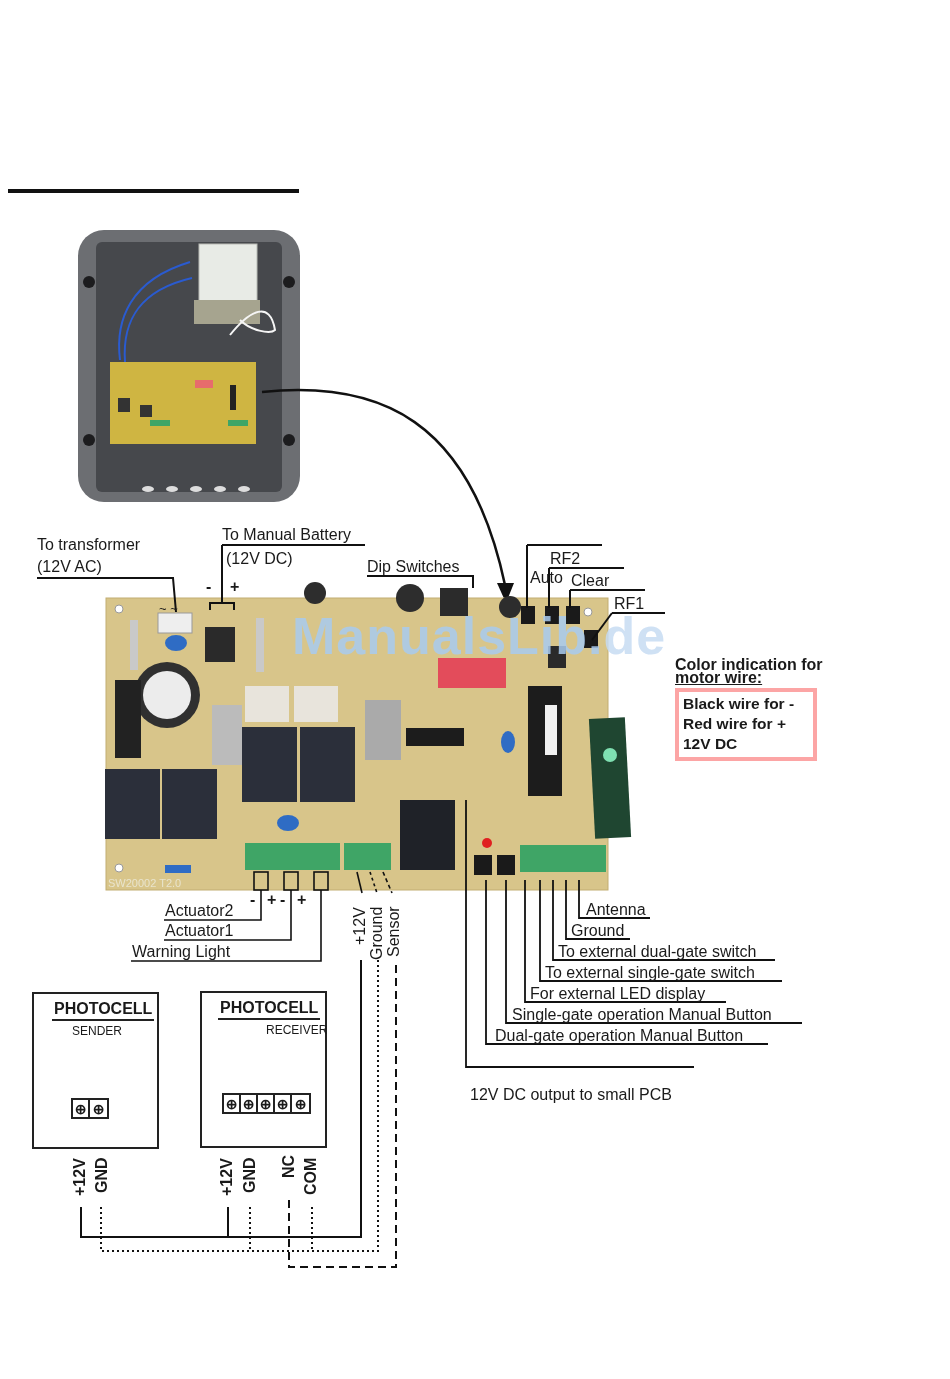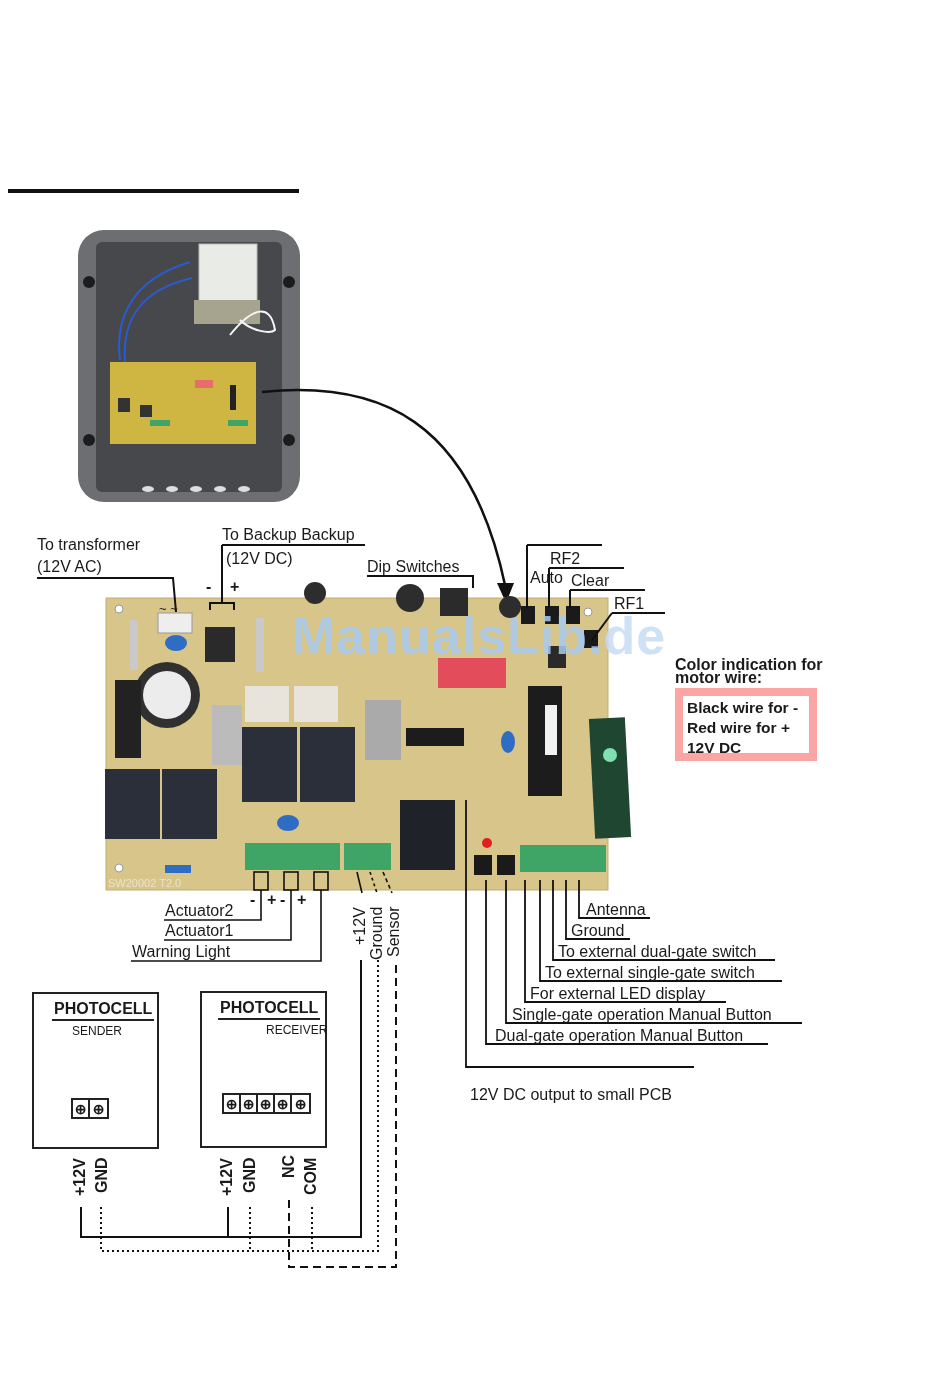--- a/index.html
+++ b/index.html
@@ -4,21 +4,21 @@
 <style>
   html, body { margin:0; padding:0; background:#ffffff; }
   body { width:950px; height:1379px; position:relative; overflow:hidden; font-family:"Liberation Sans", sans-serif; color:#1a1a1a; }
   .abs { position:absolute; }
   .lbl { position:absolute; font-size:16px; line-height:18px; white-space:nowrap; color:#1a1a1a; }
   .vlbl { position:absolute; font-size:16px; line-height:16px; white-space:nowrap; transform:rotate(-90deg); transform-origin:left top; color:#1a1a1a; }
   .bold { font-weight:bold; }
   svg { position:absolute; left:0; top:0; }
   .watermark { position:absolute; left:292px; top:606px; font-size:52px; font-weight:bold; color:#a9cbef; opacity:0.85; letter-spacing:1px; white-space:nowrap; }
   .watermark .de { color:#c7dcf3; }
-  .boxnote { position:absolute; left:675px; top:688px; width:136px; height:68px; border:8px solid #fca5a5; padding:2px 0 0 4px; font-weight:bold; font-size:15.5px; line-height:20px; box-sizing:border-box; width:142px; height:73px; }
+  .boxnote { position:absolute; left:675px; top:688px; width:136px; height:68px; border:4px solid #fca5a5; padding:2px 0 0 4px; font-weight:bold; font-size:15.5px; line-height:20px; box-sizing:border-box; width:142px; height:73px; }
   .pc-box { position:absolute; border:2px solid #222; background:#fff; box-sizing:border-box;padding-left:12px; }
   .pc-title { position:absolute; font-weight:bold; font-size:16px; border-bottom:2px solid #222; line-height:18px; padding:0 2px 1px 2px; }
   .pc-sub { position:absolute; font-size:12px; }
   .term { position:absolute; display:flex; border:2px solid #222; }
   .term span { width:17px; height:17px; border-right:2px solid #222; box-sizing:border-box; display:flex; align-items:center; justify-content:center; font-size:14px; font-weight:bold; line-height:1; }
   .term span:last-child { border-right:none; }
 </style>
 </head>
 <body>
 
@@ -172,32 +172,32 @@
     <line x1="312" y1="1207" x2="312" y2="1251" stroke="#111" stroke-width="2" stroke-dasharray="2,3"></line>
     <polyline points="289,1200 289,1267 396,1267 396,960" stroke="#111" stroke-width="2" stroke-dasharray="8,5"></polyline>
   </g>
 </svg>
 
 <div class="watermark"><span>ManualsLib.</span><span class="de">de</span></div>
 
 <div class="lbl" style="left:37px;top:536px;">To transformer</div>
 <div class="lbl" style="left:37px;top:558px;">(12V AC)</div>
 <div class="lbl" style="left:159px;top:600px;font-size:13px;">~ ~</div>
-<div class="lbl" style="left:222px;top:526px;">To Backup Backup</div>
+<div class="lbl" style="left:222px;top:526px;">To Manual Battery</div>
 <div class="lbl" style="left:226px;top:550px;">(12V DC)</div>
 <div class="lbl bold" style="left:206px;top:578px;">-</div>
 <div class="lbl bold" style="left:230px;top:578px;">+</div>
 <div class="lbl" style="left:367px;top:558px;">Dip Switches</div>
 <div class="lbl" style="left:530px;top:527px;margin-top:42px;">Auto</div>
 <div class="lbl" style="left:550px;top:550px;">RF2</div>
 <div class="lbl" style="left:571px;top:572px;">Clear</div>
 <div class="lbl" style="left:614px;top:595px;">RF1</div>
 
 <div class="lbl bold" style="left:675px;top:648px;font-size:16px;margin-top:8px;">Color indication for</div>
-<div class="lbl bold" style="left:675px;top:669px;font-size:16px;">motor wire:</div>
+<div class="lbl bold" style="left:675px;top:669px;font-size:16px;text-decoration:underline;">motor wire:</div>
 <div class="boxnote">
   <div>Black wire for -</div>
   <div>Red wire for +</div>
   <div>12V DC</div>
 </div>
 
 <div class="lbl bold" style="left:250px;top:891px;">-</div>
 <div class="lbl bold" style="left:267px;top:891px;">+</div>
 <div class="lbl bold" style="left:280px;top:891px;">-</div>
 <div class="lbl bold" style="left:297px;top:891px;">+</div>

